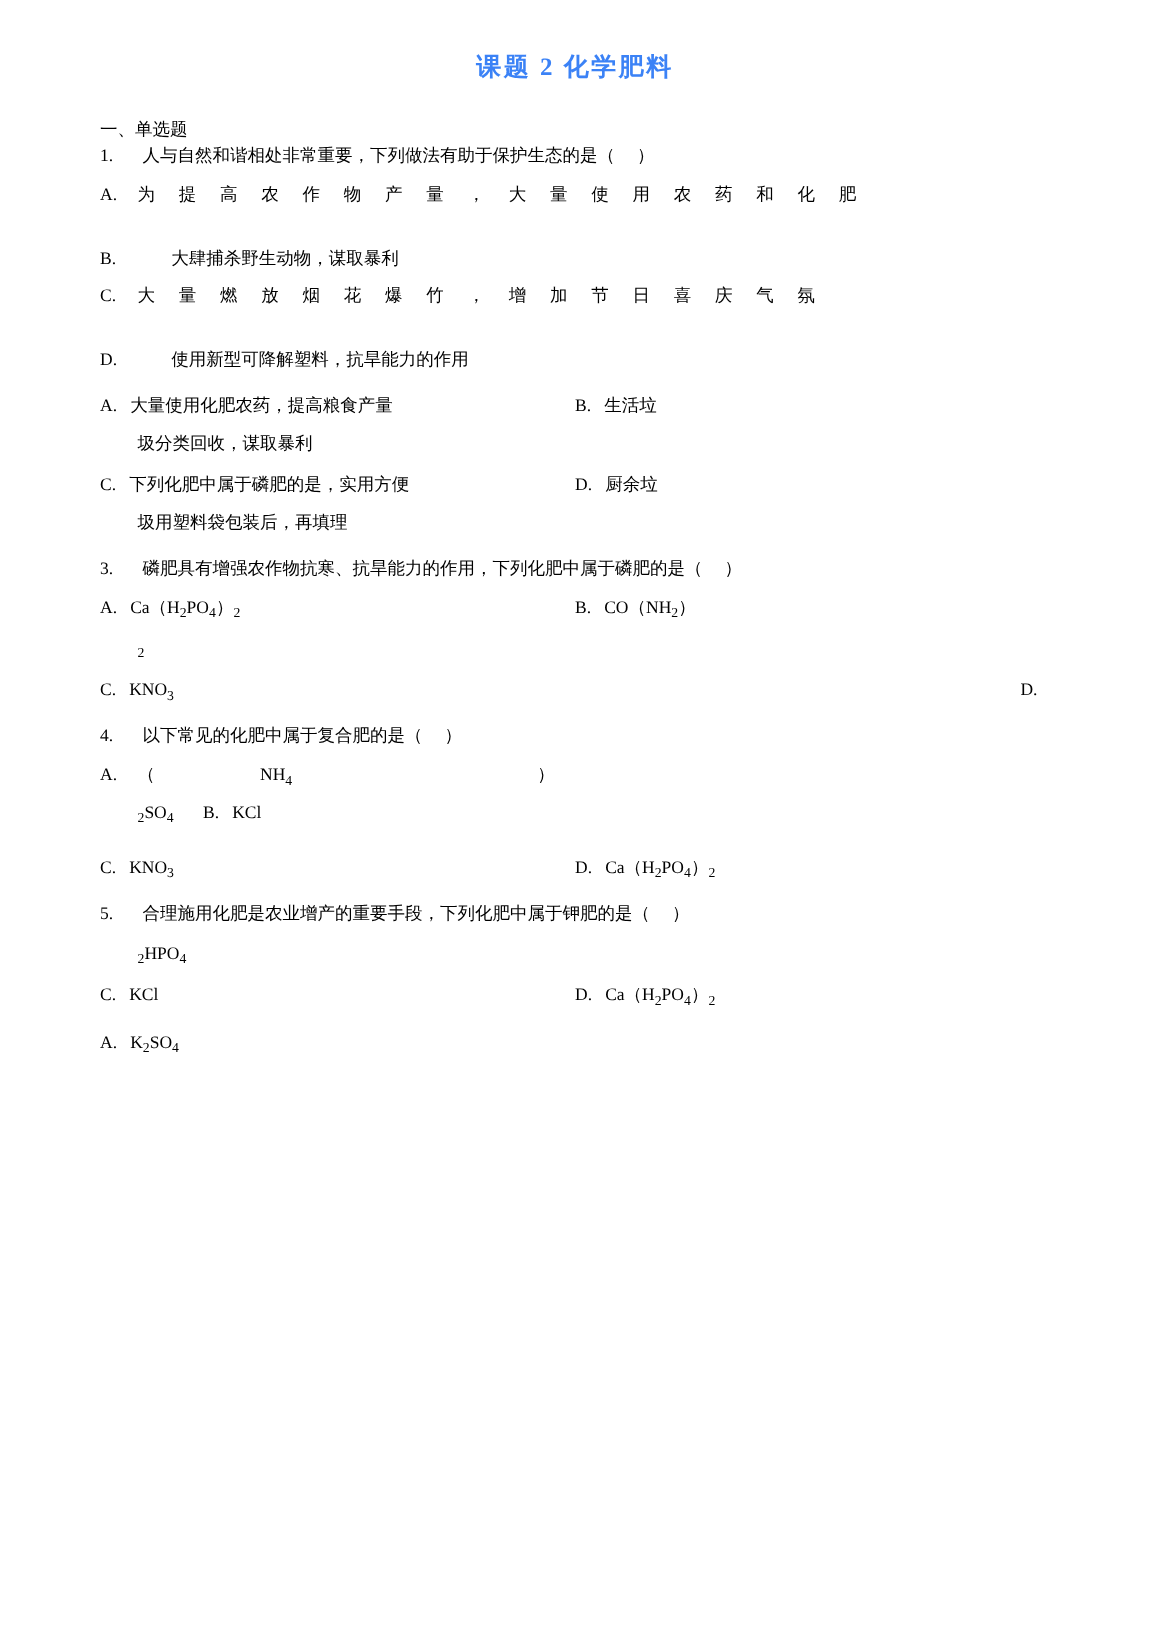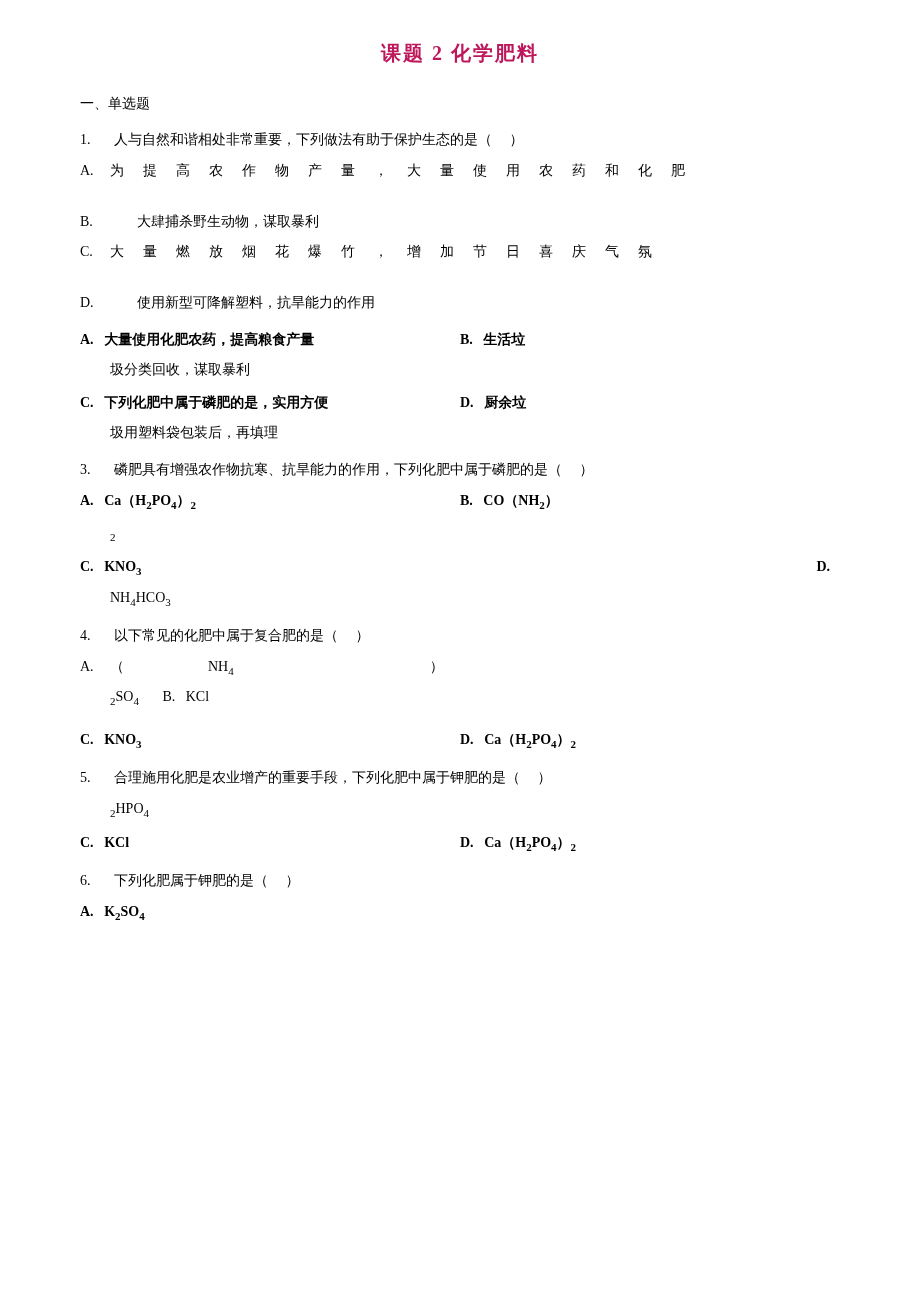--- a/index.html
+++ b/index.html
@@ -13,27 +13,26 @@
       font-size: 14px;
       color: #000000;
       width: 920px;
       min-height: 1302px;
       padding: 40px 80px;
     }
     .page-title {
       text-align: center;
       font-size: 20px;
       font-weight: bold;
-      color: #be185d;
+      color: #3b82f6;
       margin-bottom: 28px;
       letter-spacing: 2px;
     }
     .section-header {
       font-size: 14px;
-      margin-bottom: 14px;
       font-weight: normal;
     }
     .question-block {
       margin-bottom: 10px;
     }
     .question-line {
       margin-bottom: 6px;
       line-height: 1.8;
       text-indent: 0;
     }
@@ -58,21 +57,20 @@
       flex: 1;
       margin-left: 27px;
     }
     .two-col-options {
       display: flex;
       margin-bottom: 4px;
     }
     .col-option {
       flex: 1;
       line-height: 1.9;
-      font-weight: bold;
     }
     .indent-block {
       margin-left: 30px;
       margin-bottom: 6px;
       line-height: 1.9;
     }
     .spacer {
       height: 10px;
     }
     sub {
@@ -162,23 +160,20 @@
   </div>
   <div class="two-col-options">
     <div class="col-option">
       <span>C.&nbsp;&nbsp;</span>
       <span>KNO<sub>3</sub></span>
     </div>
     <div class="col-option" style="text-align:right; padding-right: 10px;">
       <span>D.</span>
     </div>
   </div>
-  <div class="indent-block">
-    <span>NH<sub>4</sub>HCO<sub>3</sub></span>
-  </div>
 </div>
 
 <div class="question-block">
   <div class="question-line">
     <span class="question-number">4.</span>
     <span>以下常见的化肥中属于复合肥的是（&nbsp;&nbsp;&nbsp;&nbsp;&nbsp;）</span>
   </div>
   <div class="option-row" style="margin-bottom: 2px;">
     <span class="option-label">A.&nbsp;&nbsp;</span>
     <span>（&nbsp;&nbsp;&nbsp;&nbsp;&nbsp;&nbsp;&nbsp;&nbsp;&nbsp;&nbsp;&nbsp;&nbsp;&nbsp;&nbsp;&nbsp;&nbsp;&nbsp;&nbsp;&nbsp;&nbsp;&nbsp;&nbsp;&nbsp;&nbsp;NH<sub>4</sub>&nbsp;&nbsp;&nbsp;&nbsp;&nbsp;&nbsp;&nbsp;&nbsp;&nbsp;&nbsp;&nbsp;&nbsp;&nbsp;&nbsp;&nbsp;&nbsp;&nbsp;&nbsp;&nbsp;&nbsp;&nbsp;&nbsp;&nbsp;&nbsp;&nbsp;&nbsp;&nbsp;&nbsp;&nbsp;&nbsp;&nbsp;&nbsp;&nbsp;&nbsp;&nbsp;&nbsp;&nbsp;&nbsp;&nbsp;&nbsp;&nbsp;&nbsp;&nbsp;&nbsp;&nbsp;&nbsp;&nbsp;&nbsp;&nbsp;&nbsp;&nbsp;&nbsp;&nbsp;&nbsp;&nbsp;&nbsp;）</span>
@@ -215,23 +210,19 @@
       <span>KCl</span>
     </div>
     <div class="col-option">
       <span>D.&nbsp;&nbsp;</span>
       <span>Ca（H<sub>2</sub>PO<sub>4</sub>）<sub>2</sub></span>
     </div>
   </div>
 </div>
 
 <div class="question-block">
-  <div class="question-line">
-    <span class="question-number">6.</span>
-    <span>下列化肥属于钾肥的是（&nbsp;&nbsp;&nbsp;&nbsp;&nbsp;）</span>
-  </div>
   <div class="two-col-options">
     <div class="col-option">
       <span>A.&nbsp;&nbsp;</span>
       <span>K<sub>2</sub>SO<sub>4</sub></span>
     </div>
   </div>
 </div>
 
 </body></html>

